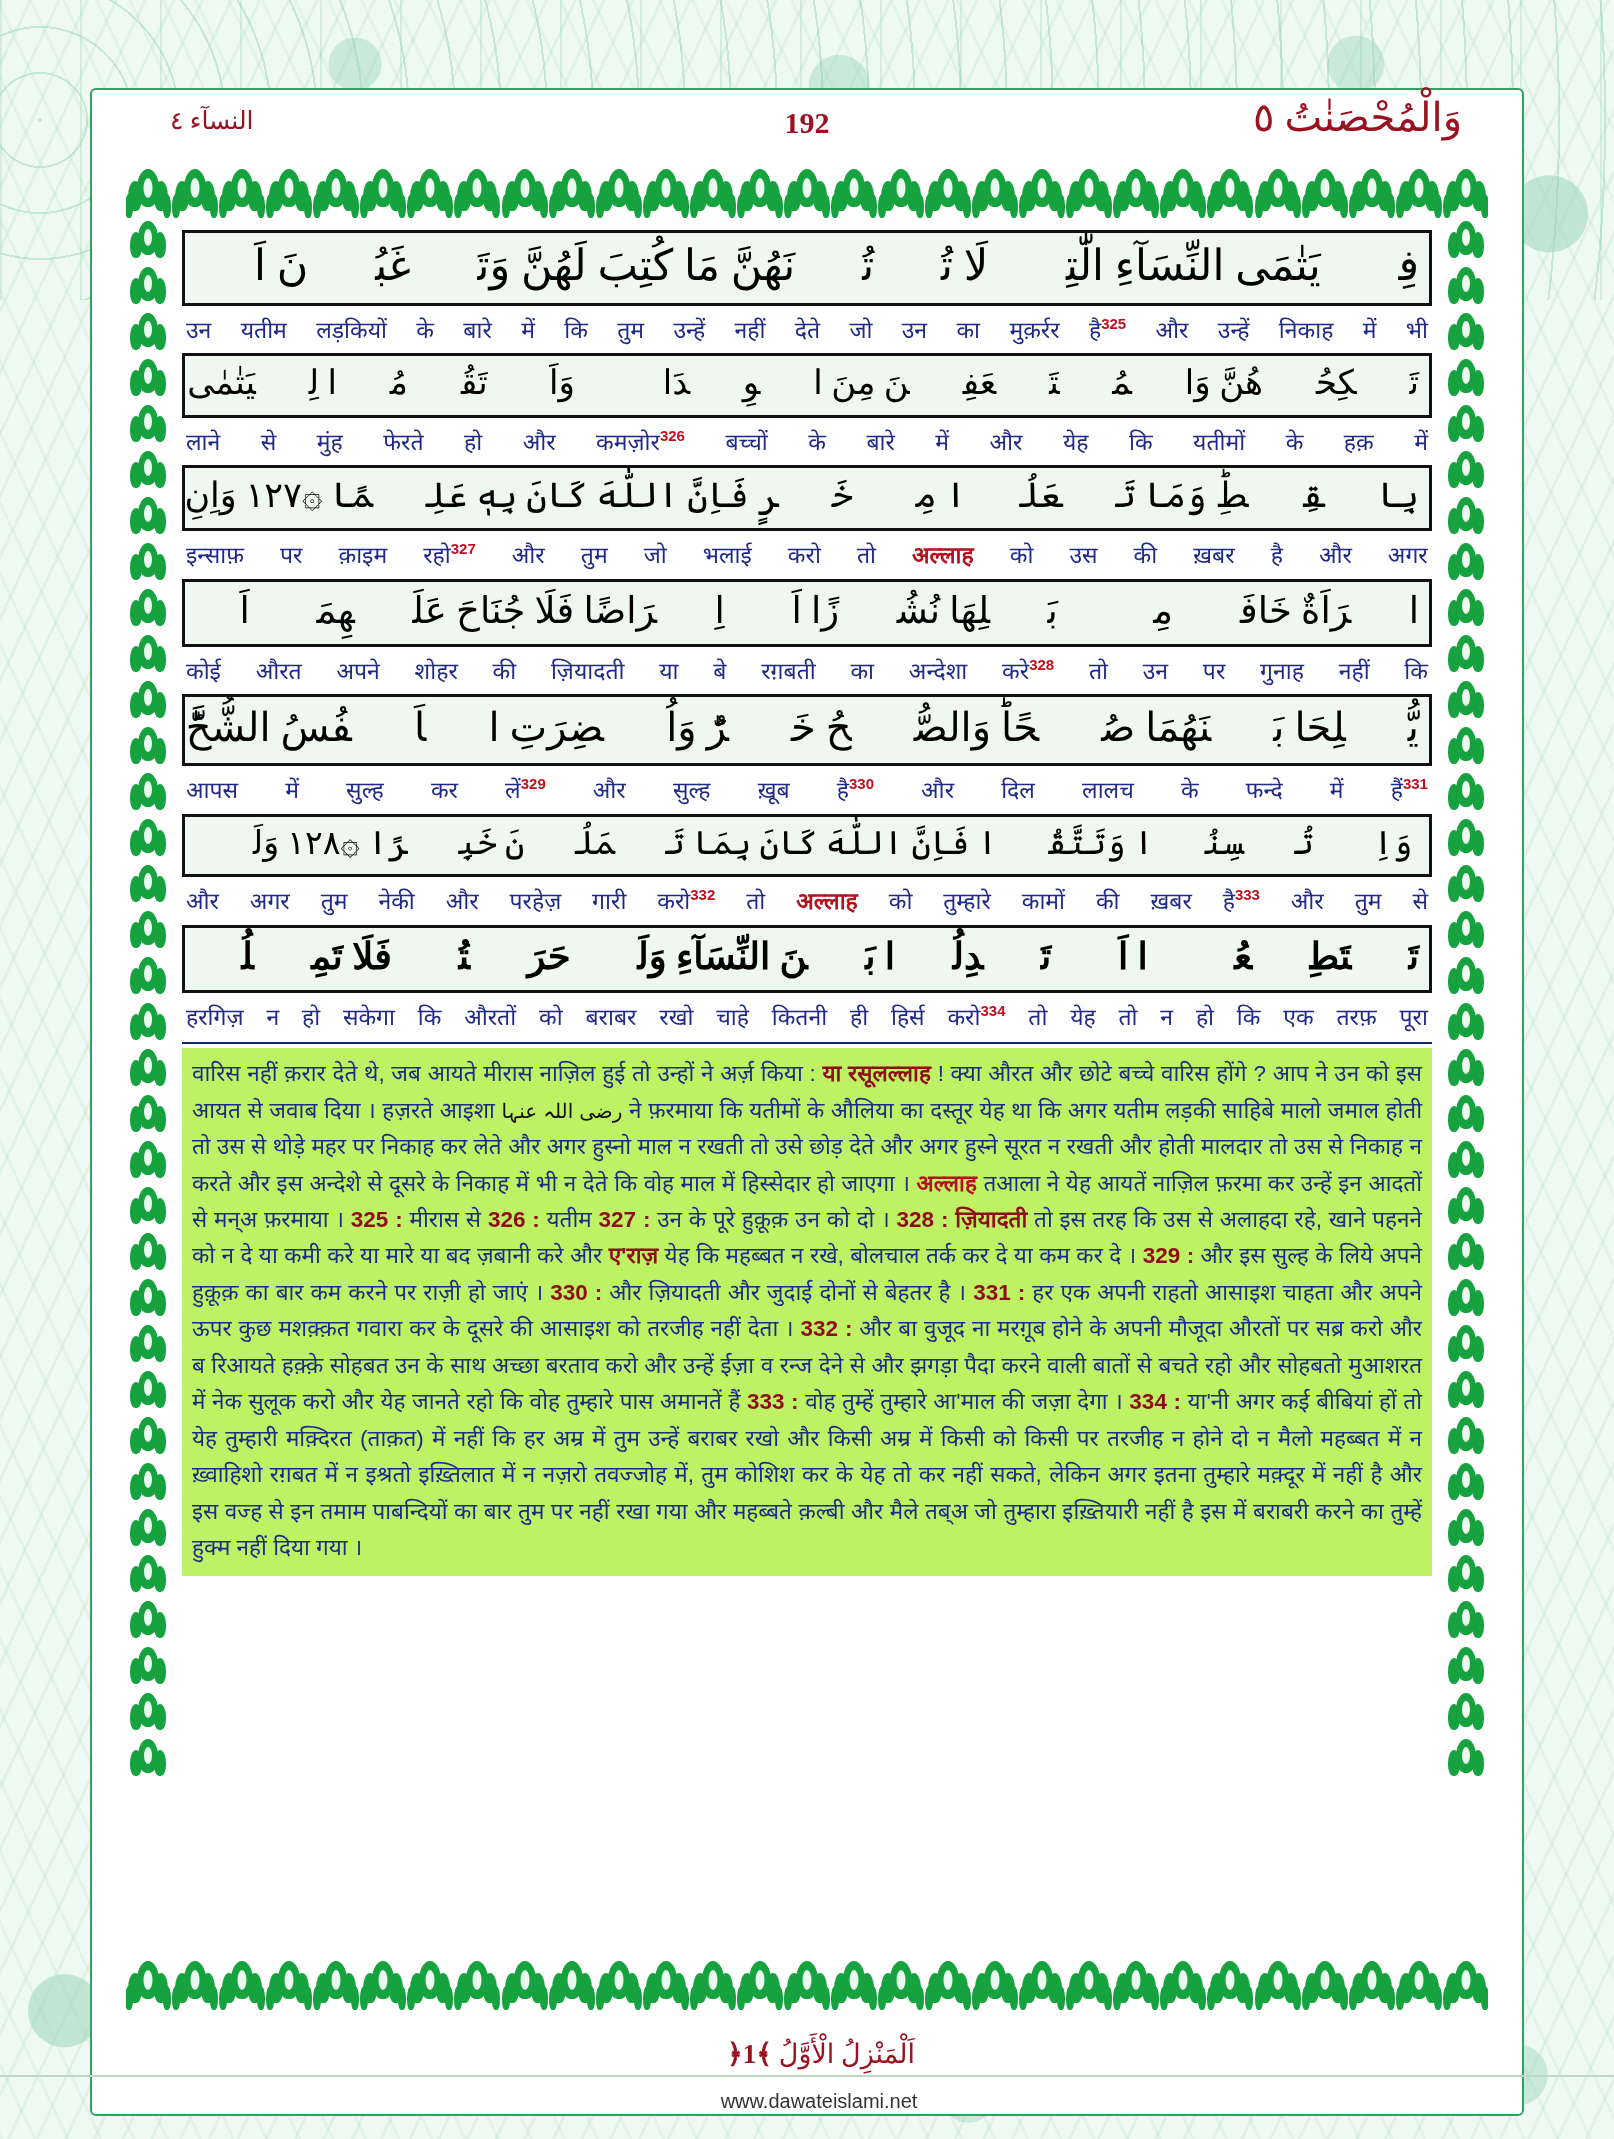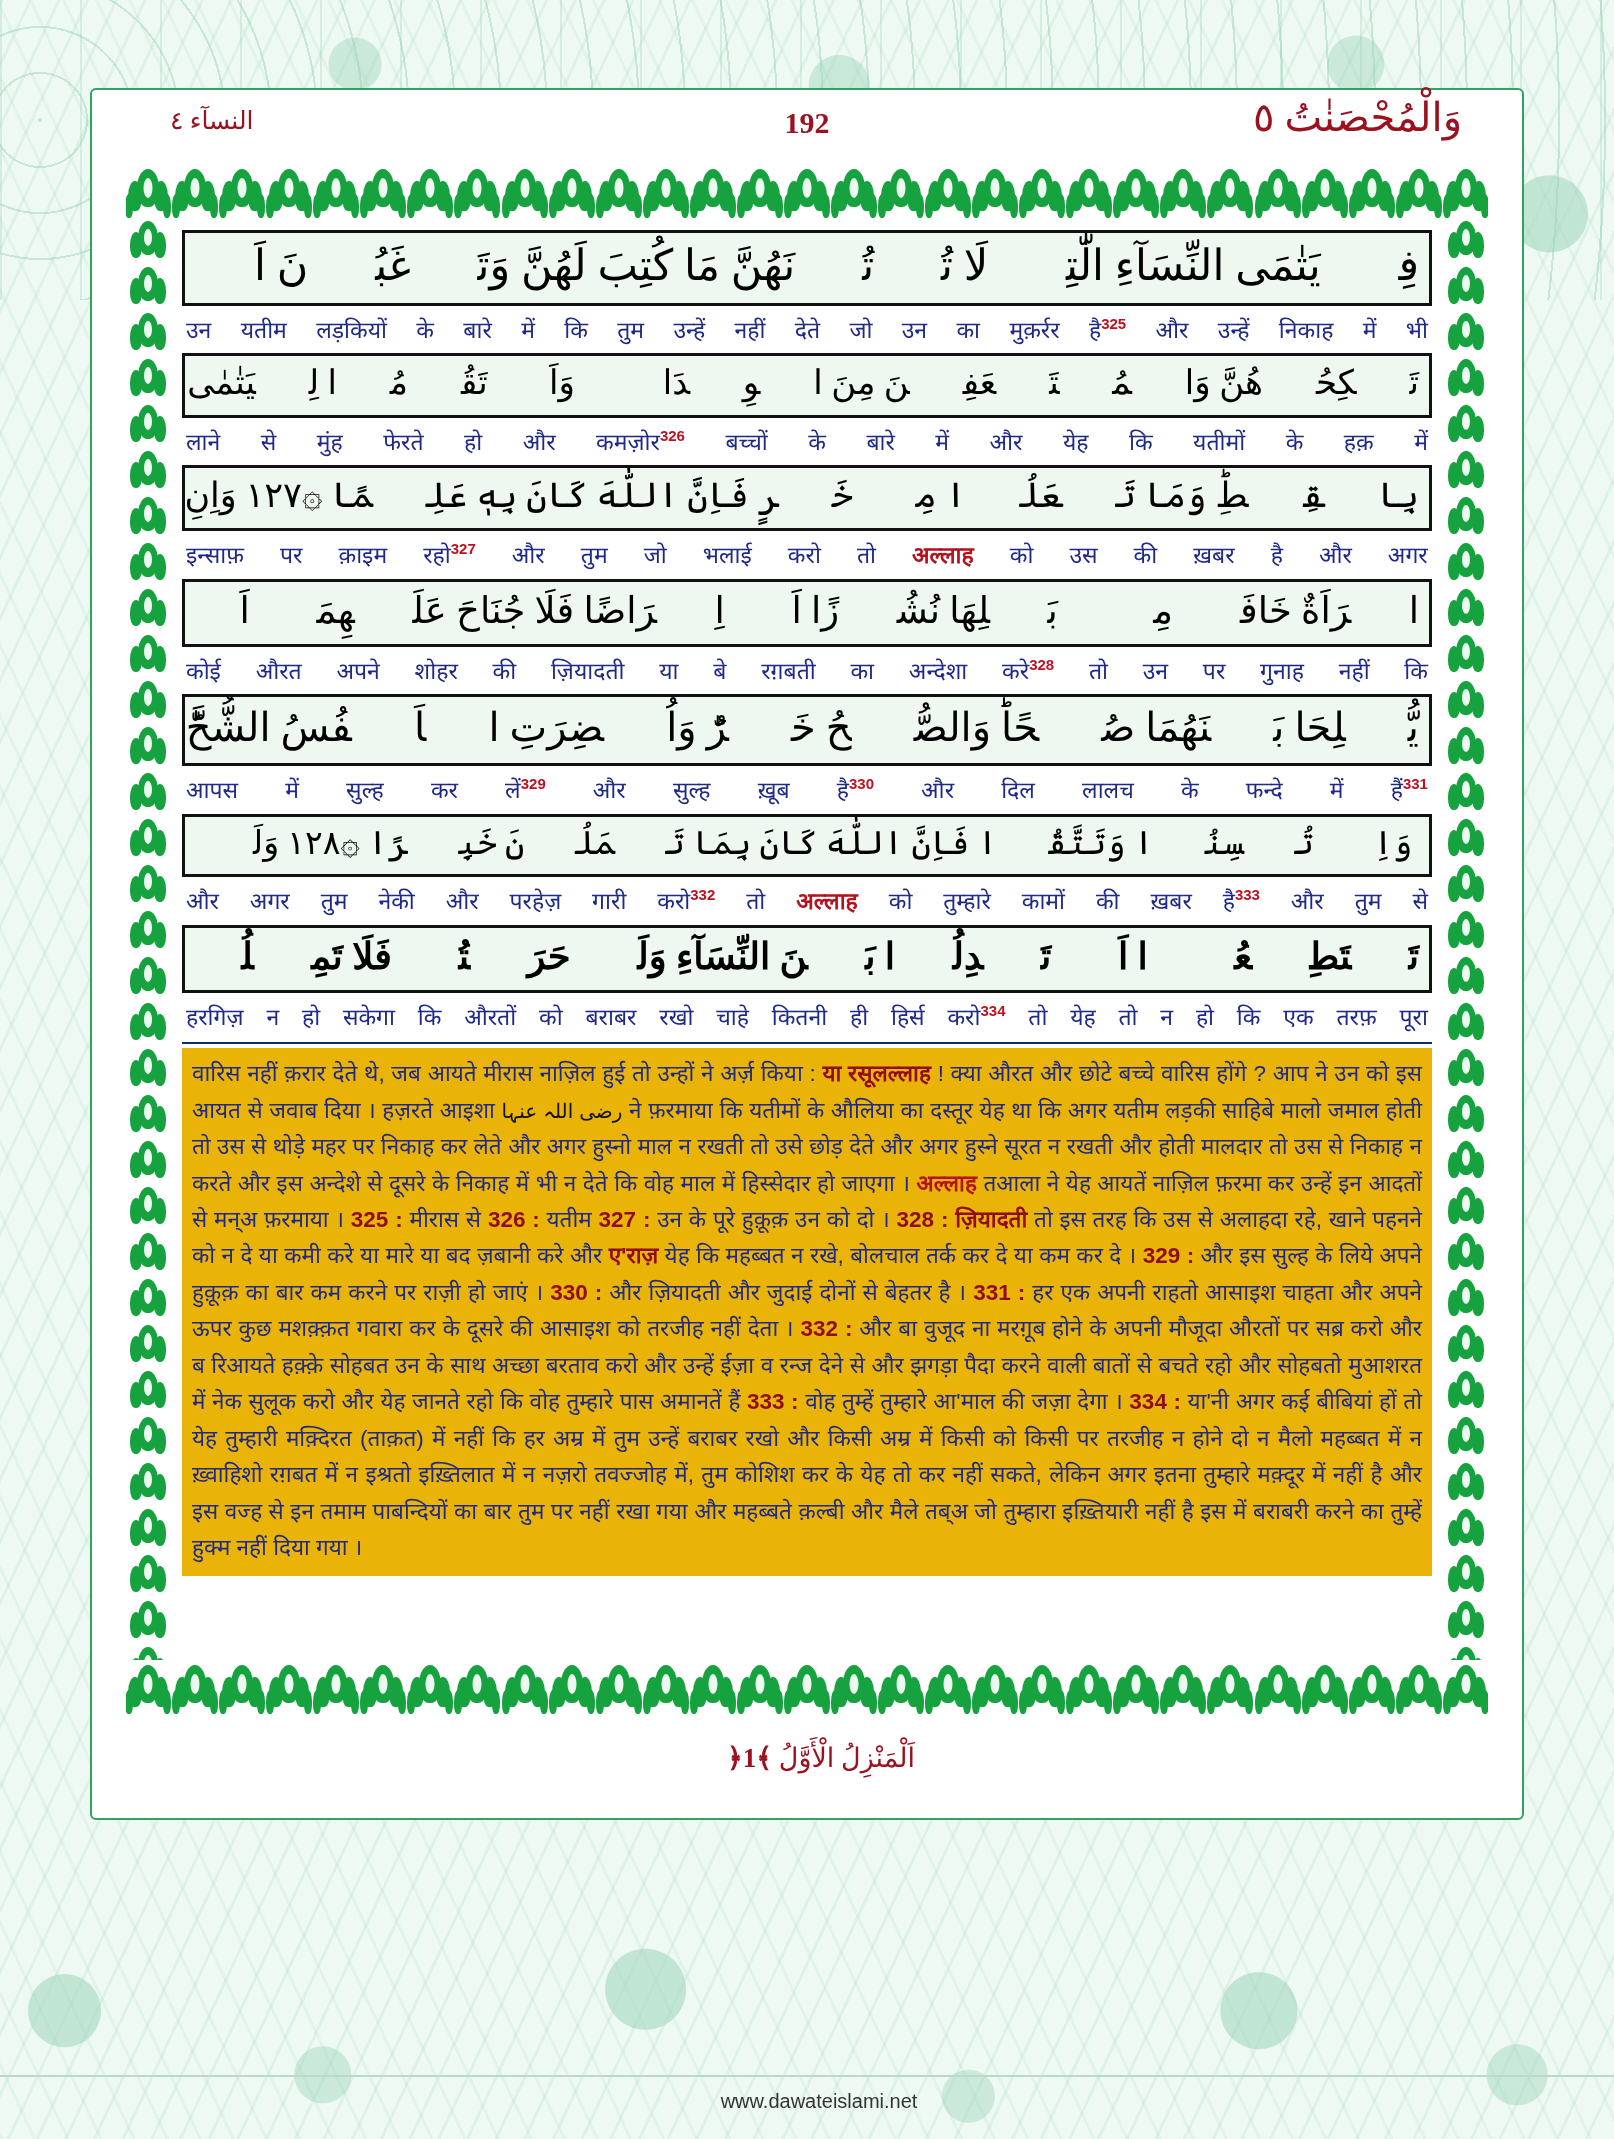--- a/index.html
+++ b/index.html
@@ -35,21 +35,21 @@
   }
   #page-bg::before{
     content:"";position:absolute;left:0;right:0;top:0;height:300px;
     background:
       repeating-radial-gradient(circle at 40px 120px, rgba(150,210,180,.45) 0 2px, transparent 2px 46px),
       repeating-linear-gradient(90deg, rgba(150,210,180,.30) 0 2px, transparent 2px 80px);
   }
 
   
   #card{
-    position:absolute;left:90px;top:88px;width:1434px;height:1732px;
+    position:absolute;left:90px;top:88px;width:1434px;height:2028px;
     background:#ffffff;border:2px solid #2fa360;border-radius:6px;
     box-sizing:border-box;
   }
 
   
   .hdr{
     position:absolute;top:12px;left:0;right:0;height:60px;
   }
   .hdr .left{position:absolute;left:78px;top:4px;font-size:25px;color:#9a1220;direction:rtl;}
   .hdr .mid{position:absolute;left:0;right:0;text-align:center;top:4px;font-size:30px;color:#9a1220;font-weight:bold;font-family:"Liberation Serif",serif;}
@@ -136,21 +136,21 @@
     background:transparent;
   }
   .trans-line span.w{display:inline-block;}
   .sup{color:#c01020;font-size:15px;vertical-align:super;font-weight:bold;}
   .allah{color:#b3121f;font-weight:bold;}
 
   .rule{height:2px;background:#0c2f66;margin:2px 0 4px 0;}
 
   
   #footnote{
-    background:#eab308;
+    background:#bef264;
     color:#1f2a86;
     font-size:22.5px;
     line-height:1.62;
     text-align:justify;
     padding:8px 10px 10px 10px;
     font-family:"Liberation Sans",sans-serif;
     box-sizing:border-box;
   }
   #footnote b{color:#8f0d18;}
   #footnote .num{color:#8f0d18;font-weight:bold;}

